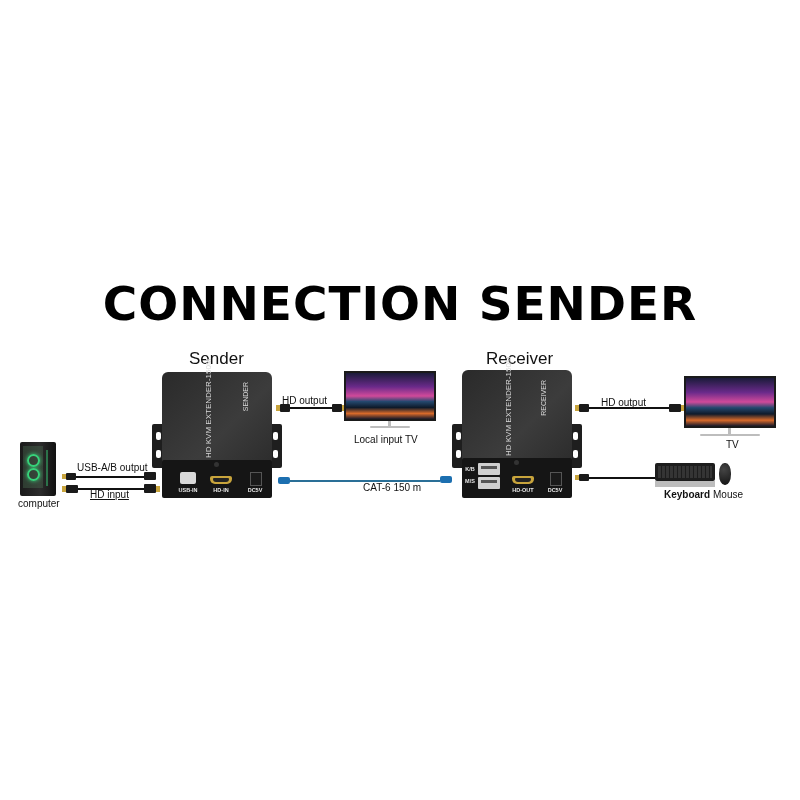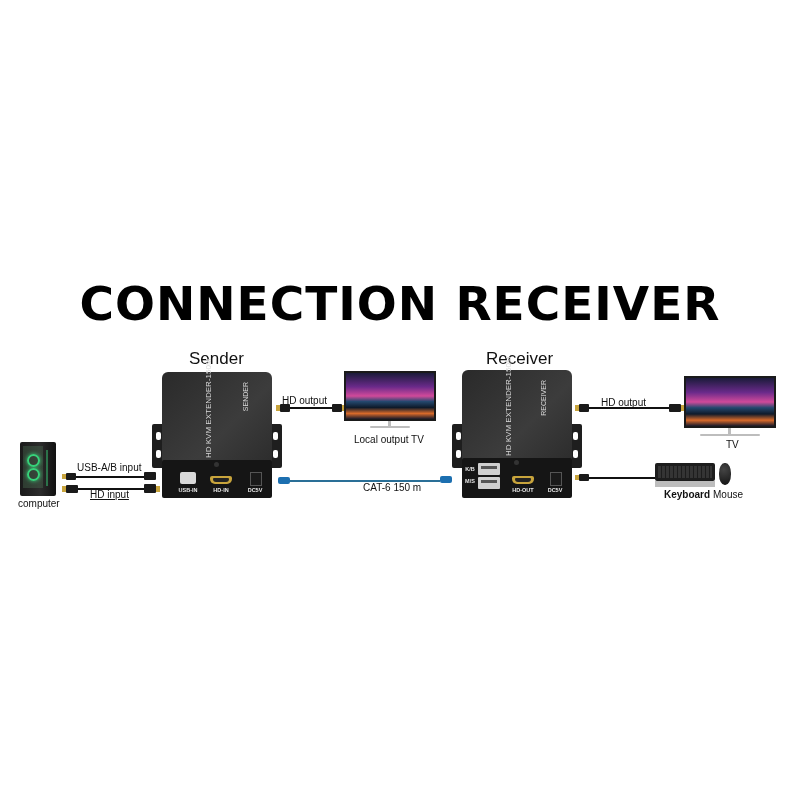--- a/index.html
+++ b/index.html
@@ -34,36 +34,36 @@
   .tower { background:linear-gradient(90deg,#1a1a1a,#2c2c2c 55%,#111); border-radius:2px; }
   .fan { border:2px solid #37d27a; border-radius:50%; box-shadow:0 0 4px #37d27a; }
   
   .kb { background:#1d1d1d; border-radius:2px; }
   .kb-base { background:#bdbdbd; }
   .mouse { background:radial-gradient(circle at 40% 30%,#444,#111); border-radius:45% 45% 48% 48%; }
 </style>
 </head>
 <body>
 
-<div class="abs title">CONNECTION RECEIVER</div>
+<div class="abs title">CONNECTION SENDER</div>
 
 <div class="abs" style="left:20px;top:442px;width:36px;height:54px;">
   <div class="abs tower" style="left:0;top:0;width:36px;height:54px;"></div>
   <div class="abs" style="left:3px;top:4px;width:20px;height:42px;background:rgba(80,120,90,0.35);"></div>
   <div class="abs fan" style="left:7px;top:12px;width:9px;height:9px;"></div>
   <div class="abs fan" style="left:7px;top:26px;width:9px;height:9px;"></div>
   <div class="abs" style="left:26px;top:8px;width:2px;height:36px;background:#3a6;opacity:0.6;"></div>
 </div>
 <div class="abs label" style="left:18px;top:498px;font-size:10px;">computer</div>
 
 <div class="abs plug-tip" style="left:62px;top:474px;width:4px;height:5px;"></div>
 <div class="abs plug" style="left:66px;top:473px;width:10px;height:7px;"></div>
 <div class="abs cable" style="left:76px;top:476px;width:68px;"></div>
 <div class="abs plug" style="left:144px;top:472px;width:12px;height:8px;"></div>
-<div class="abs label" style="left:77px;top:462px;">USB-A/B input</div>
+<div class="abs label" style="left:77px;top:462px;">USB-A/B output</div>
 
 <div class="abs plug-tip" style="left:62px;top:486px;width:4px;height:6px;"></div>
 <div class="abs plug" style="left:66px;top:485px;width:12px;height:8px;"></div>
 <div class="abs cable" style="left:78px;top:488px;width:66px;"></div>
 <div class="abs plug" style="left:144px;top:484px;width:12px;height:9px;"></div>
 <div class="abs plug-tip" style="left:156px;top:486px;width:4px;height:6px;"></div>
 <div class="abs label" style="left:90px;top:489px;text-decoration:underline;">HD input</div>
 
 <div class="abs unit-title" style="left:189px;top:349px;">Sender</div>
 
@@ -100,21 +100,21 @@
 <div class="abs plug" style="left:332px;top:404px;width:10px;height:8px;"></div>
 <div class="abs plug-tip" style="left:342px;top:405px;width:3px;height:6px;"></div>
 <div class="abs label" style="left:282px;top:395px;">HD output</div>
 
 <div class="abs" style="left:344px;top:371px;width:92px;height:58px;">
   <div class="abs screen-frame" style="left:0;top:0;width:92px;height:50px;"></div>
   <div class="abs screen" style="left:2px;top:2px;width:88px;height:46px;"></div>
   <div class="abs stand" style="left:44px;top:50px;width:3px;height:6px;"></div>
   <div class="abs stand" style="left:26px;top:55px;width:40px;height:2px;border-radius:1px;"></div>
 </div>
-<div class="abs label" style="left:354px;top:434px;">Local output TV</div>
+<div class="abs label" style="left:354px;top:434px;">Local input TV</div>
 
 <div class="abs rj45" style="left:278px;top:477px;width:12px;height:7px;"></div>
 <div class="abs cable blue" style="left:290px;top:480px;width:150px;"></div>
 <div class="abs rj45" style="left:440px;top:476px;width:12px;height:7px;"></div>
 <div class="abs label" style="left:343px;top:482px;margin-left:20px;">CAT-6 150 m</div>
 
 <div class="abs unit-title" style="left:486px;top:349px;">Receiver</div>
 
 <div class="abs" style="left:452px;top:370px;width:130px;height:128px;">
   <div class="abs bracket" style="left:0;top:54px;width:14px;height:44px;"></div>

